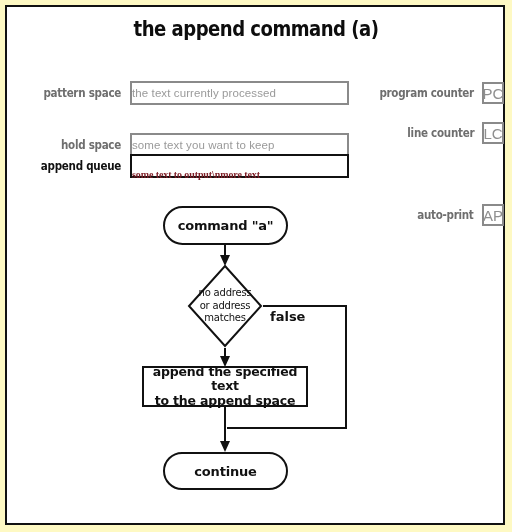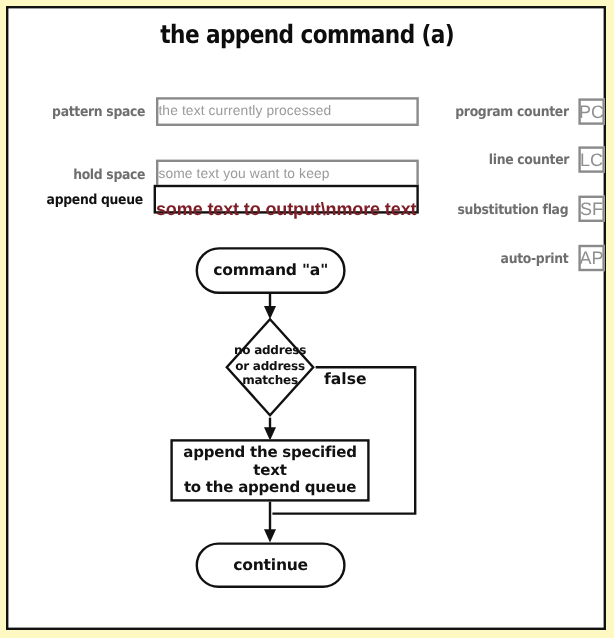--- a/index.html
+++ b/index.html
@@ -80,23 +80,23 @@
     letter-spacing: 0.1px;
     white-space: nowrap;
   }
   .state-row.active .state-label {
     color: #111111;
   }
   .state-row.active .state-box {
     border-color: #111111;
   }
   .state-row.active .state-box .value {
-    font-family: Liberation Sans, sans-serif;
-    font-weight: bold;
-    font-size: 15px;
+    font-family: Liberation Serif, serif;
+    font-weight: bold;
+    font-size: 10px;
     color: #7e1d26;
     letter-spacing: -0.1px;
     margin-top: 16px;
   }
 
   
   .reg-row {
     position: absolute;
     right: 8px;
     width: 190px;
@@ -168,21 +168,21 @@
     position: absolute;
     left: 0;
     top: 0;
     width: 100%;
     height: 100%;
     display: flex;
     align-items: center;
     justify-content: center;
     text-align: center;
     font-family: "DejaVu Sans", sans-serif;
-    font-weight: bold;
+    font-weight: normal;
     font-size: 10px;
     line-height: 1.25;
     color: #111111;
     letter-spacing: -0.2px;
   }
   .edge-label {
     position: absolute;
     font-family: "DejaVu Sans", sans-serif;
     font-weight: bold;
     font-size: 13px;
@@ -219,24 +219,20 @@
     </div>
   </div>
 
   <div class="reg-row" style="top:82px;">
     <div class="reg-label">program counter</div>
     <div class="reg-box">PC</div>
   </div>
   <div class="reg-row" style="top:122px;">
     <div class="reg-label">line counter</div>
     <div class="reg-box">LC</div>
-  </div>
-  <div class="reg-row" style="top:163px;">
-    <div class="reg-label">substitution flag</div>
-    <div class="reg-box">SF</div>
   </div>
   <div class="reg-row" style="top:204px;">
     <div class="reg-label">auto-print</div>
     <div class="reg-box">AP</div>
   </div>
 
   <svg class="flow" viewBox="0 0 512 532">
 
     <line x1="225" y1="245" x2="225" y2="258" stroke="#111111" stroke-width="2"></line>
     <polygon points="225,266 220,255 230,255" fill="#111111"></polygon>
@@ -261,21 +257,21 @@
         <div>no address</div>
         <div>or address</div>
         <div>matches</div>
       </div>
     </div>
   </div>
 
   <div class="edge-label" style="left:270px; top:291px;">false</div>
   <div class="edge-label" style="left:231px; top:347px;">true</div>
 
-  <div class="node process" style="left:142px; top:366px; width:166px; height:52px;">
+  <div class="node process" style="left:142px; top:366px; width:166px; height:41px;">
     <div>
       <div>append the specified text</div>
-      <div>to the append queue</div>
+      <div>to the append space</div>
     </div>
   </div>
 
   <div class="node terminal" style="left:163px; top:452px; width:125px; height:38px;">continue</div>
 </div>
 
 </body></html>

